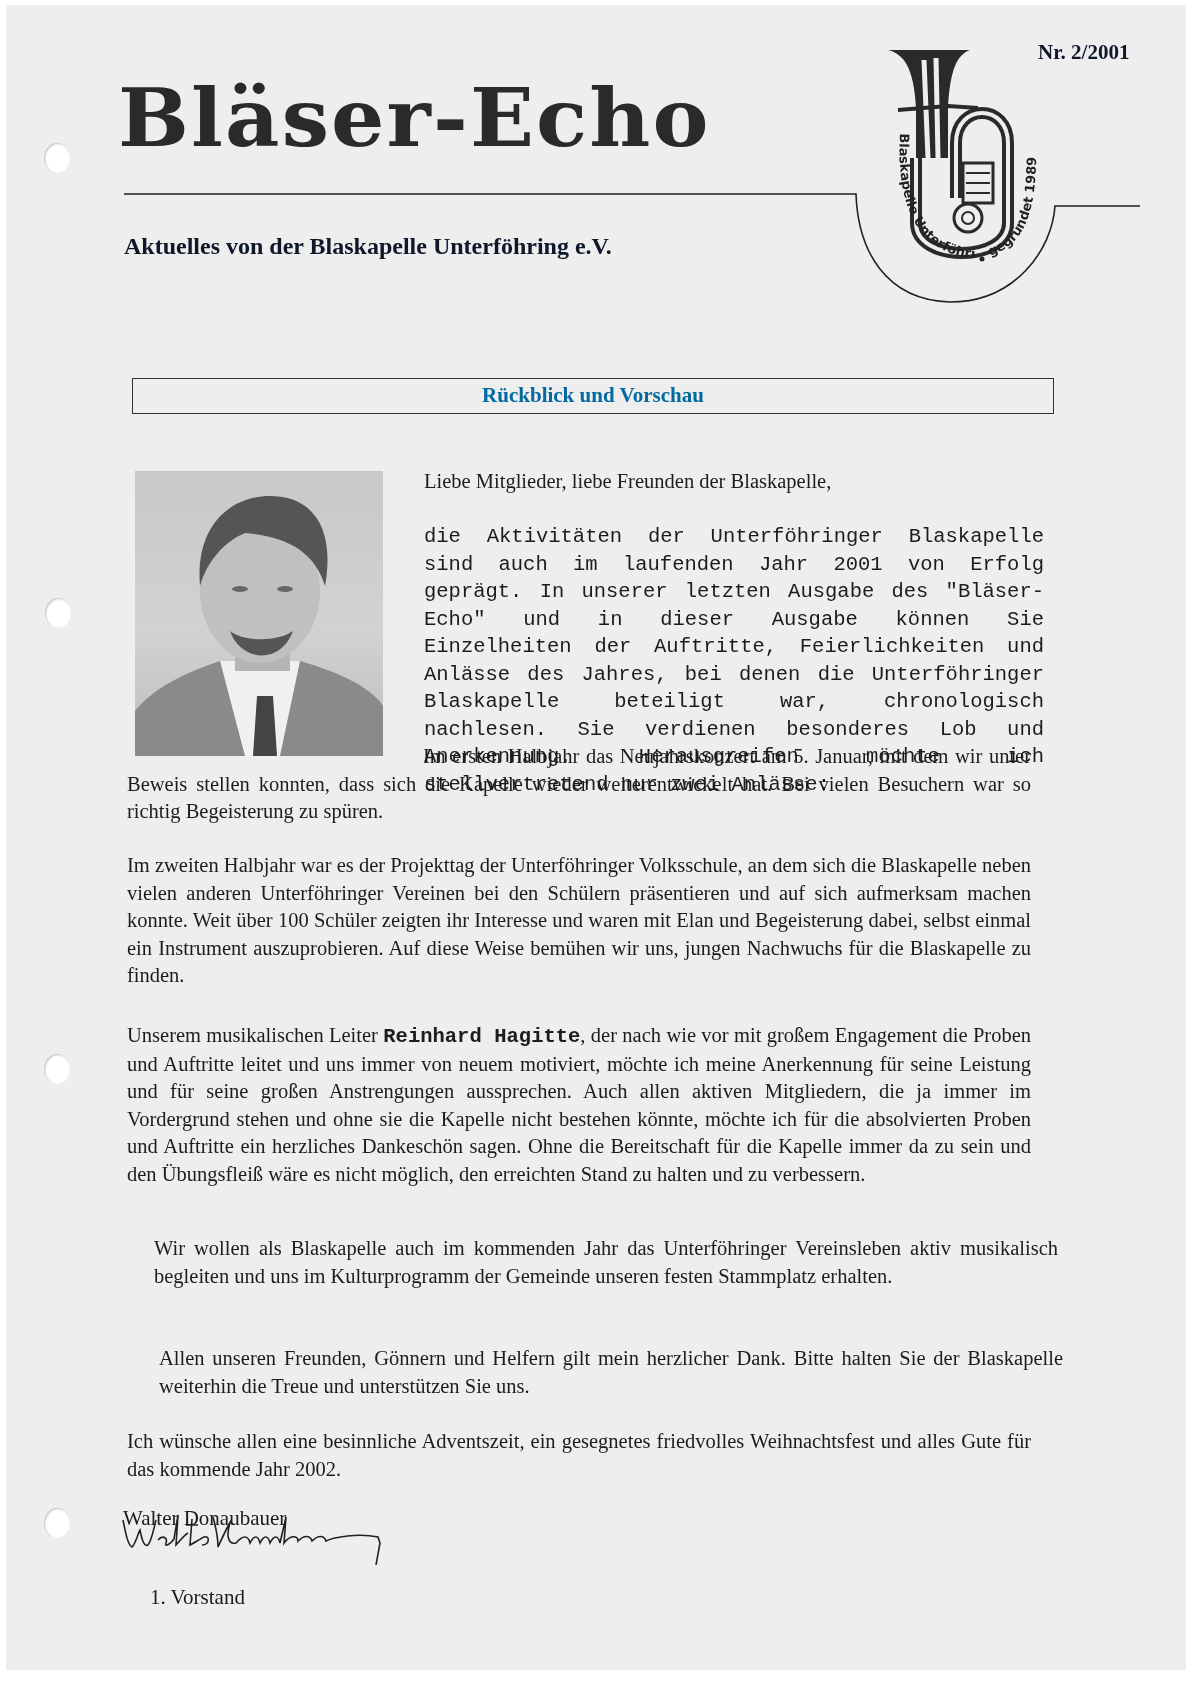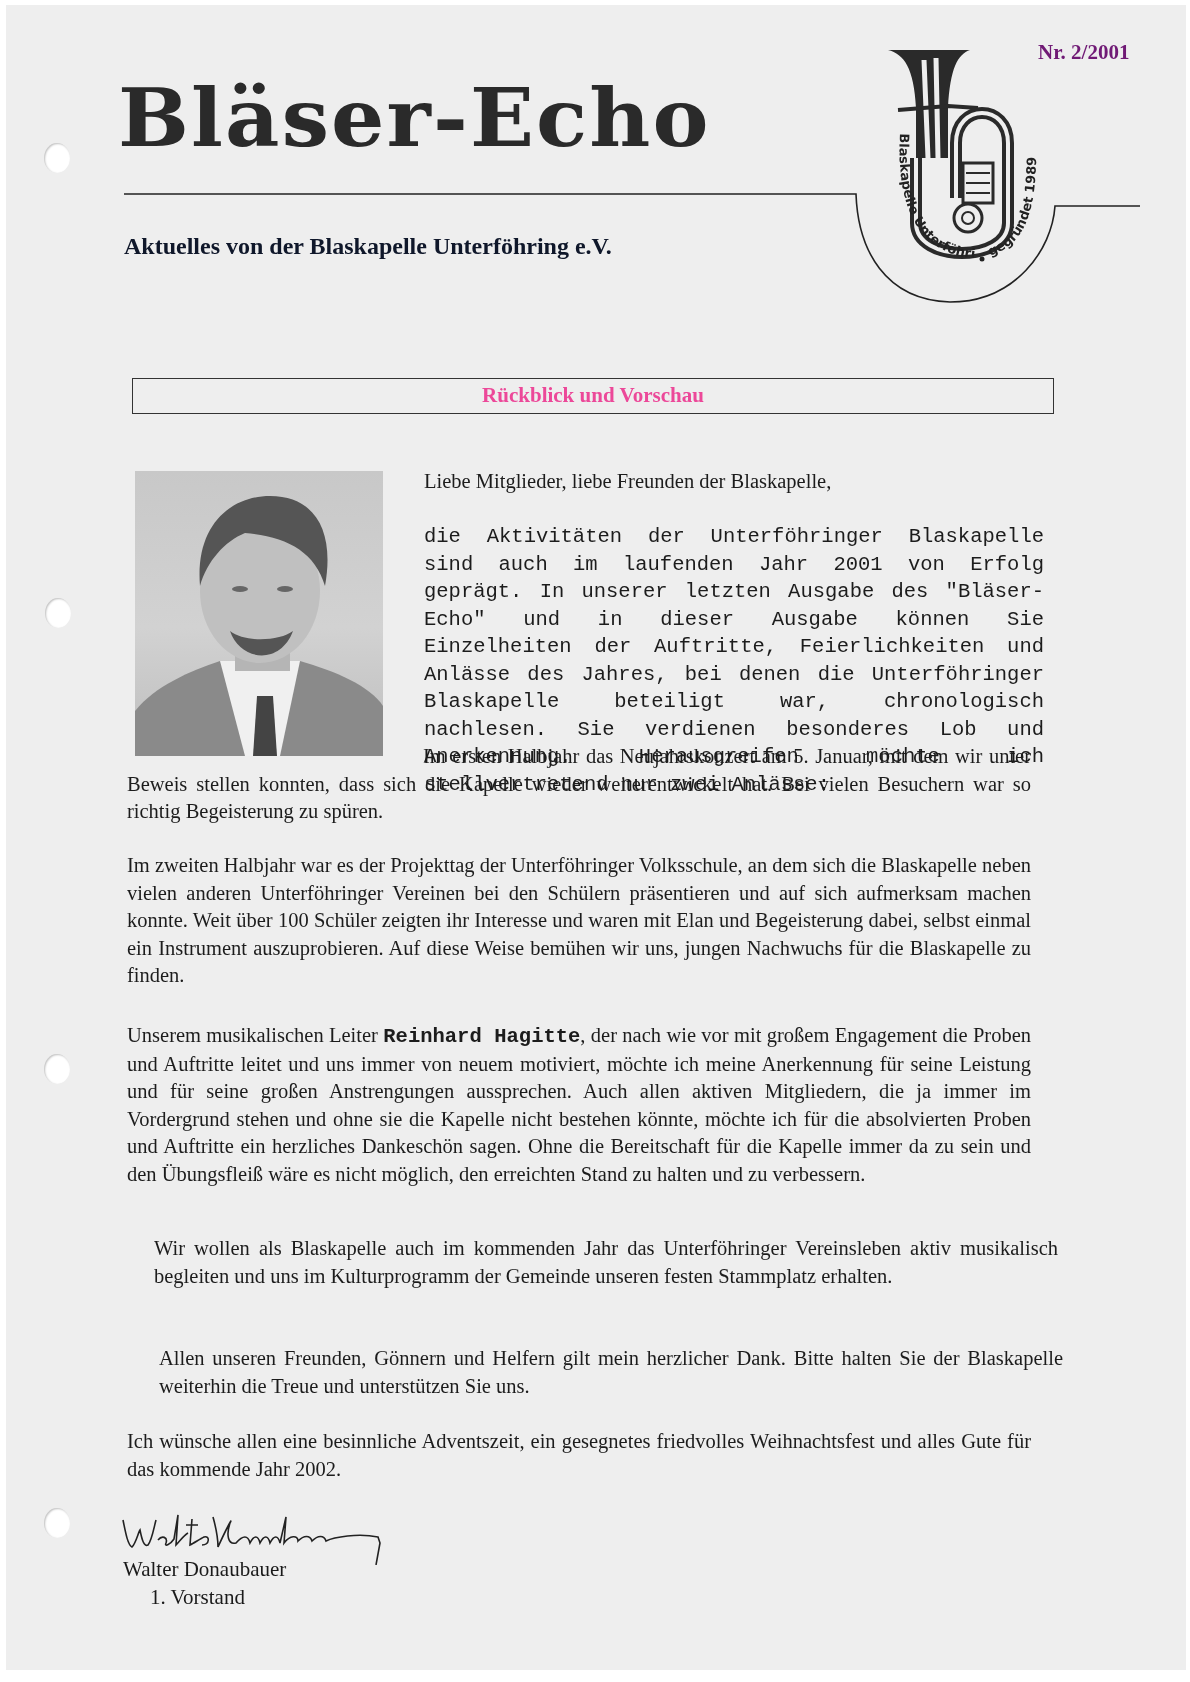--- a/index.html
+++ b/index.html
@@ -30,21 +30,21 @@
       border-radius: 50%;
       background: #ffffff;
       box-shadow: inset 1px 1px 2px rgba(0,0,0,0.25);
     }
     .nr {
       position: absolute;
       left: 1038px;
       top: 40px;
       font-size: 21px;
       font-weight: bold;
-      color: #701a75;
+      color: #0f172a;
     }
     .masthead-title {
       position: absolute;
       left: 118px;
       top: 78px;
       font-family: "DejaVu Serif", serif;
       font-weight: bold;
       font-size: 80px;
       letter-spacing: 2px;
       color: #2a2a2a;
@@ -82,21 +82,21 @@
       height: 36px;
       border: 1.5px solid #333;
       border-top-width: 1px;
       box-sizing: border-box;
       text-align: center;
     }
     .section-title {
       font-weight: bold;
       font-size: 21px;
       line-height: 33px;
-      color: #ec4899;
+      color: #0369a1;
     }
     .photo {
       position: absolute;
       left: 135px;
       top: 471px;
       width: 248px;
       height: 285px;
       background: linear-gradient(180deg, #c8c8c8 0%, #d2d2d2 55%, #bdbdbd 100%);
       overflow: hidden;
     }
@@ -136,21 +136,21 @@
     .signature {
       position: absolute;
       left: 118px;
       top: 1505px;
       width: 300px;
       height: 60px;
     }
     .signer-name {
       position: absolute;
       left: 123px;
-      top: 1557px;
+      top: 1506px;
       font-size: 21px;
     }
     .signer-role {
       position: absolute;
       left: 150px;
       top: 1585px;
       font-size: 21px;
     }
   </style>
 </head>

